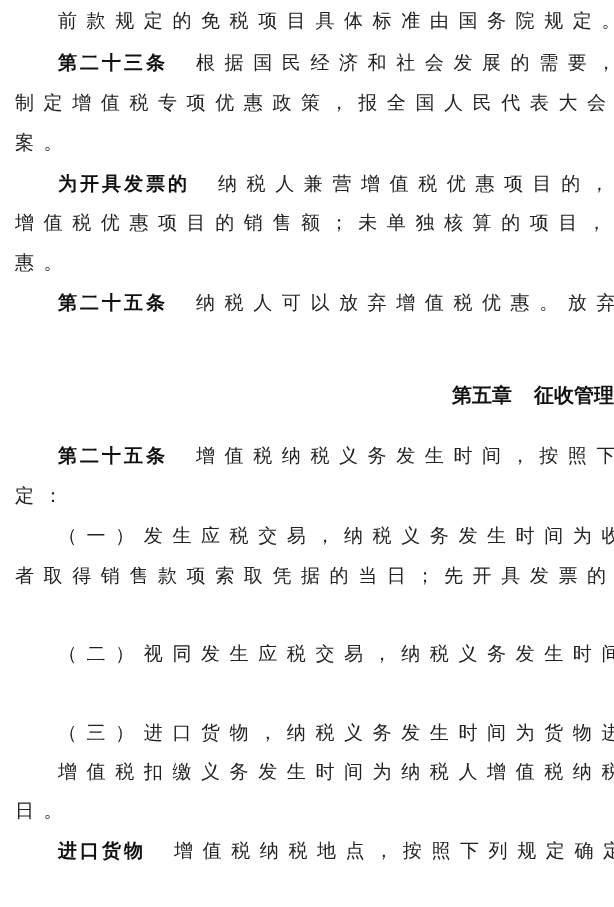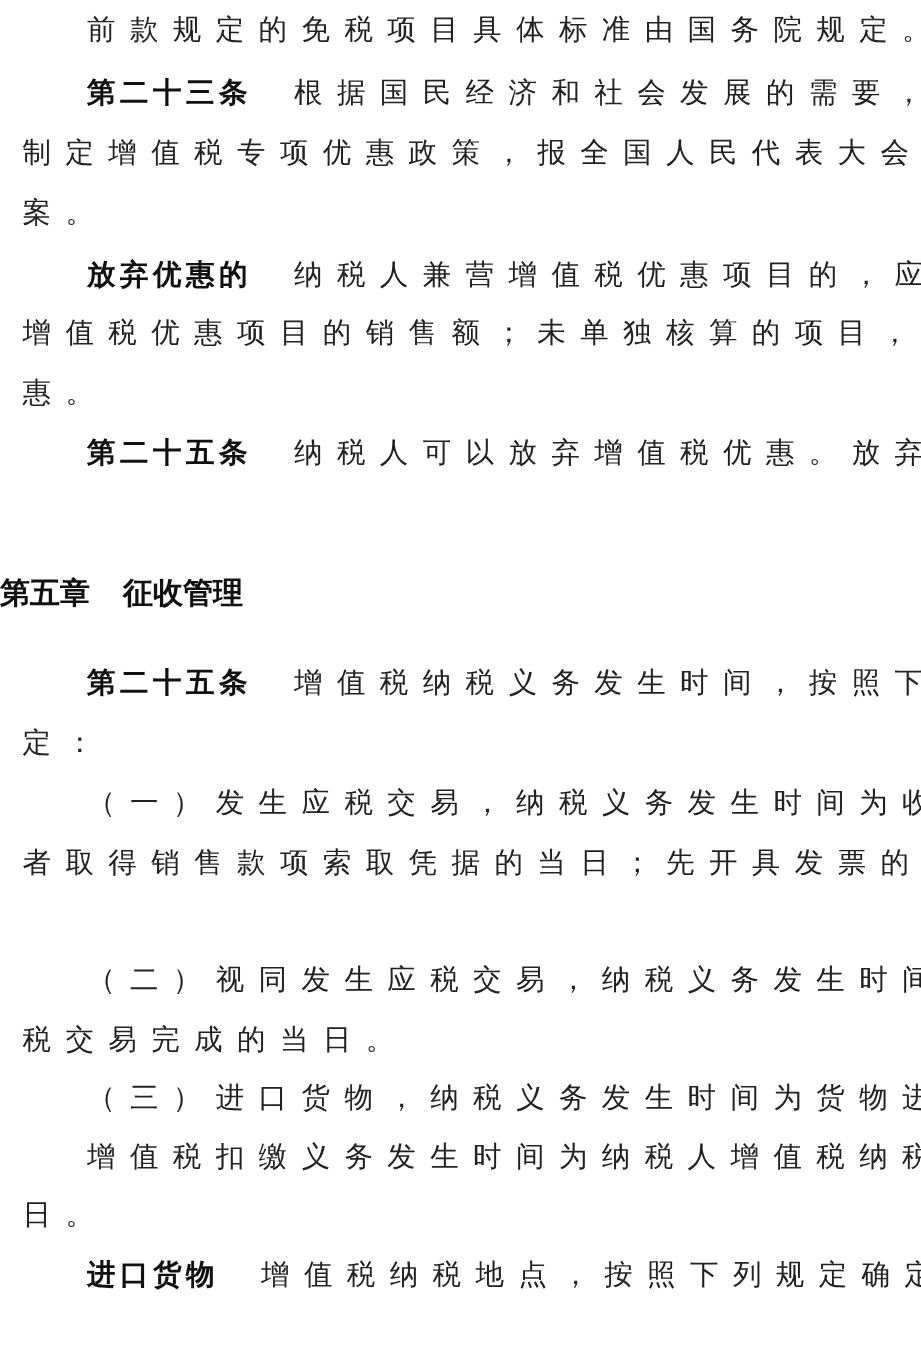--- a/index.html
+++ b/index.html
@@ -3,21 +3,21 @@
 <meta charset="utf-8">
 <style>
   html, body { margin: 0; padding: 0; background: #ffffff; }
   body { width: 614px; height: 907px; position: relative; overflow: hidden;
          font-family: "DejaVu Serif", "Liberation Serif", serif; color: #1a1a1a; }
   .page { position: absolute; left: 0; top: 0; width: 614px; height: 907px; }
   .line { position: absolute; left: 15px; width: 590px; height: 30px; line-height: 30px;
           font-size: 19px; letter-spacing: 9.6px; white-space: nowrap; color: #222; }
   .indent { left: 58px; }
   .art { font-family: "DejaVu Sans", "Liberation Sans", sans-serif; font-weight: bold; letter-spacing: 3px; color: #111; margin-right: 28px; }
-  .chapter { position: absolute; left: 0; width: 614px; text-align: left; font-size: 20px;
+  .chapter { position: absolute; left: 0; width: 614px; text-align: right; font-size: 20px;
              font-weight: bold; line-height: 30px; color: #111; letter-spacing: 0px; }
   .chapter .gap { display: inline-block; width: 22px; }
   .pagenum { position: absolute; left: 22px; top: 870px; font-size: 18px; line-height: 28px; color: #333; }
   .pagenum .dash { display: inline-block; width: 18px; height: 1px; background: #555; vertical-align: middle; margin: 0 12px 0 0; }
   .pagenum .dash.r { margin: 0 0 0 12px; }
 </style>
 </head>
 <body>
 
 <div class="page">
@@ -30,21 +30,21 @@
     <span class="art">第二十三条</span><span>根据国民经济和社会发展的需要，国务院可以</span>
   </div>
   <div class="line" style="top:87px">
     <span>制定增值税专项优惠政策，报全国人民代表大会常务委员会备</span>
   </div>
   <div class="line" style="top:127px">
     <span>案。</span>
   </div>
 
   <div class="line indent" style="top:168px">
-    <span class="art">放弃优惠的</span><span>纳税人兼营增值税优惠项目的，应当单独核算</span>
+    <span class="art">为开具发票的</span><span>纳税人兼营增值税优惠项目的，应当单独核算</span>
   </div>
   <div class="line" style="top:207px">
     <span>增值税优惠项目的销售额；未单独核算的项目，不得享受税收优</span>
   </div>
   <div class="line" style="top:247px">
     <span>惠。</span>
   </div>
 
   <div class="line indent" style="top:287px">
     <span class="art">第二十五条</span><span>纳税人可以放弃增值税优惠。放弃优惠的，在</span>
@@ -62,23 +62,20 @@
   </div>
   <div class="line indent" style="top:520px">
     <span>（一）发生应税交易，纳税义务发生时间为收讫销售款项或</span>
   </div>
   <div class="line" style="top:560px">
     <span>者取得销售款项索取凭据的当日；先开具发票的，为开具发票的</span>
   </div>
   <div class="line indent" style="top:638px">
     <span>（二）视同发生应税交易，纳税义务发生时间为视同发生应</span>
   </div>
-  <div class="line" style="top:678px">
-    <span>税交易完成的当日。</span>
-  </div>
   <div class="line indent" style="top:717px">
     <span>（三）进口货物，纳税义务发生时间为货物进入关境的当日。</span>
   </div>
   <div class="line indent" style="top:756px">
     <span>增值税扣缴义务发生时间为纳税人增值税纳税义务发生的当</span>
   </div>
   <div class="line" style="top:795px">
     <span>日。</span>
   </div>
 

